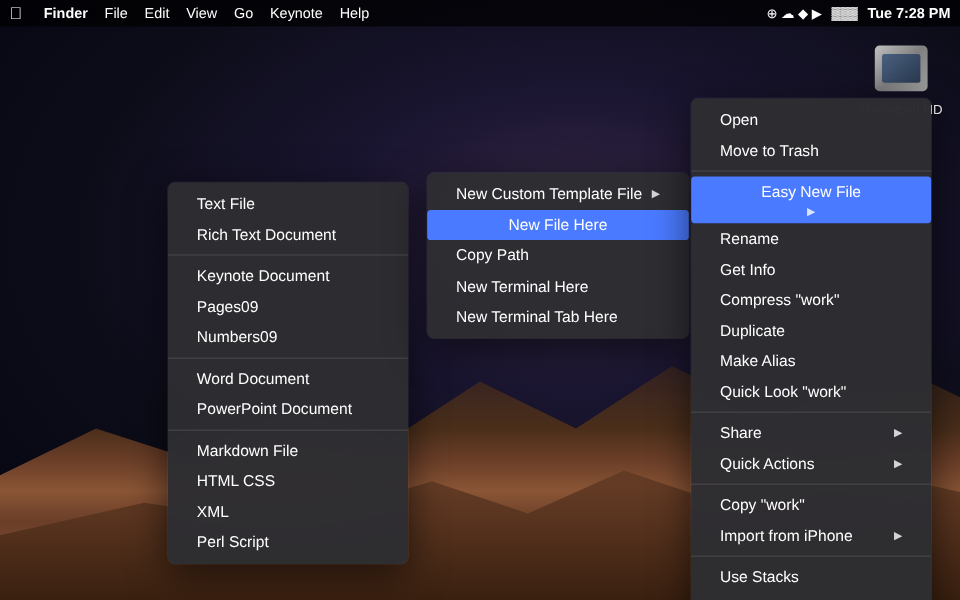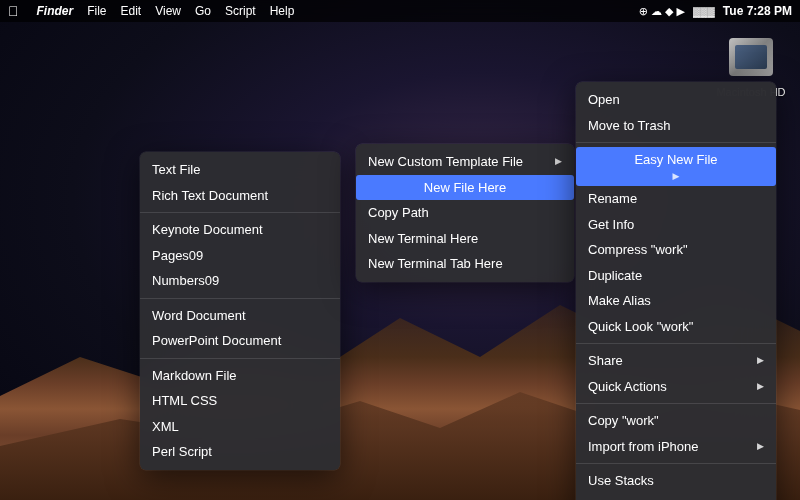--- a/index.html
+++ b/index.html
@@ -79,21 +79,20 @@
       font-size: 11px;
     }
 
     .apple-logo {
       font-size: 14px;
       margin-right: 4px;
     }
 
     .finder-label {
       font-weight: 600;
-      font-style: italic;
     }
 
     
     .desktop-icon {
       position: absolute;
       top: 38px;
       right: 14px;
       display: flex;
       flex-direction: column;
       align-items: center;
@@ -143,21 +142,21 @@
       box-shadow: 0 8px 32px rgba(0,0,0,0.6), 0 0 0 0.5px rgba(255,255,255,0.15);
       padding: 5px 0;
       min-width: 200px;
       z-index: 100;
     }
 
     .menu-item {
       display: flex;
       align-items: center;
       justify-content: space-between;
-      padding: 3px 12px;
+      padding: 3px 24px;
       color: white;
       font-size: 13px;
       cursor: pointer;
       user-select: none;
       line-height: 1.5;
     }
 
     .menu-item.highlighted {
       background: #4a7aff;
       border-radius: 3px;
@@ -202,21 +201,21 @@
 <div id="desktop">
 
   <div id="menubar">
     <div class="menubar-left">
       <span class="apple-logo"></span>
       <span class="finder-label">Finder</span>
       <span>File</span>
       <span>Edit</span>
       <span>View</span>
       <span>Go</span>
-      <span>Script</span>
+      <span>Keynote</span>
       <span>Help</span>
     </div>
     <div class="menubar-right">
   <span style="font-size:11px;">⊕ ☁ ◆ ▶</span>
   <span style="font-size:10px;">▓▓▓</span>
   <span style="font-size:12px;font-weight:bold;">Tue 7:28 PM</span>
 </div>
   </div>
 
   <div class="desktop-icon">

